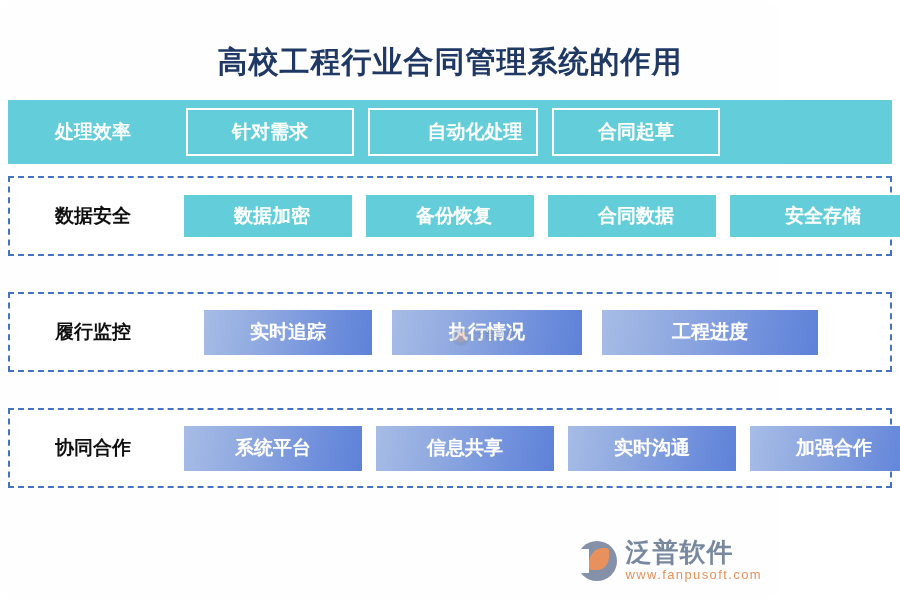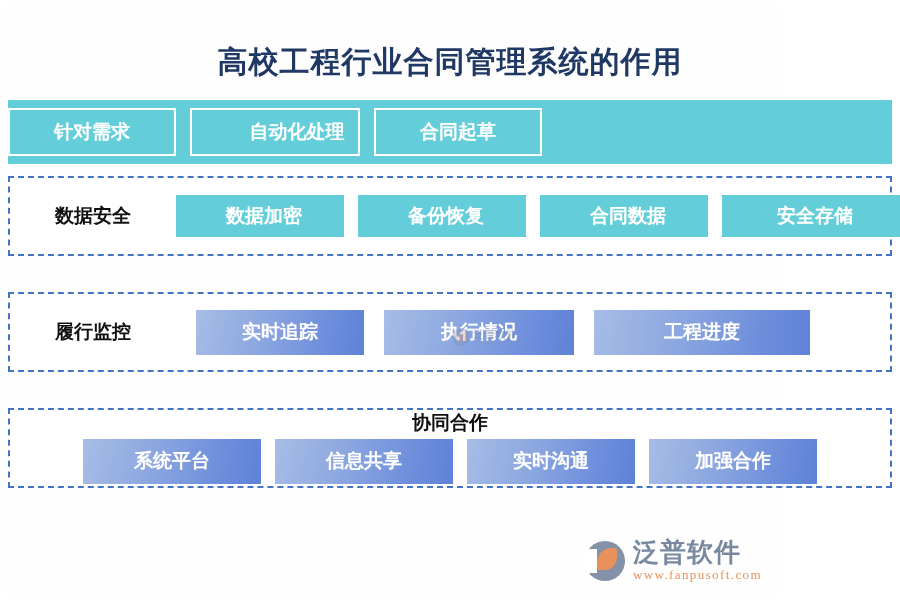--- a/index.html
+++ b/index.html
@@ -75,20 +75,21 @@
   .row-label.on-white {
     color: #101010;
     width: 166px;
   }
 
   
   .cells {
     flex: 1 1 auto;
     display: flex;
     align-items: center;
+    margin-left: 8px;
   }
 
   .cell {
     box-sizing: border-box;
     display: flex;
     align-items: center;
     justify-content: center;
     color: #ffffff;
     font-size: 19px;
     font-weight: bold;
@@ -211,31 +212,32 @@
     letter-spacing: 1px;
     line-height: 28px;
     white-space: nowrap;
   }
   .logo-url {
     font-size: 13px;
     color: #e8915c;
     letter-spacing: 1.4px;
     line-height: 15px;
     white-space: nowrap;
-    font-family: Liberation Serif, serif;
+    font-family: Liberation Sans, sans-serif;
   }
 </style>
 </head>
 <body>
 
 <div id="canvas">
 
   <div class="title">高校工程行业合同管理系统的作用</div>
 
   <div class="row row-solid" style="top:100px;height:64px;">
+    <div class="row-label on-teal">处理效率</div>
     <div class="cells">
       <div class="cell cell-outline" style="width:168px;margin-right:14px;">针对需求</div>
       <div class="cell cell-outline" style="width:170px;margin-right:14px;padding-left:44px;">自动化处理</div>
       <div class="cell cell-outline" style="width:168px;margin-right:14px;">合同起草</div>
     </div>
   </div>
 
   <div class="row row-dashed" style="top:176px;height:80px;">
     <div class="row-label on-white">数据安全</div>
     <div class="cells">
@@ -256,21 +258,21 @@
   </div>
 
   <div class="wm-inline">
     <div class="wm-mark"></div>
     <div>
       <div class="wm-text">泛普软件</div>
       <div class="wm-sub">FANPU SOFTWARE</div>
     </div>
   </div>
 
-  <div class="row row-dashed" style="top:408px;height:80px;flex-direction:column;">
+  <div class="row row-dashed" style="top:408px;height:80px;">
     <div class="row-label on-white">协同合作</div>
     <div class="cells">
       <div class="cell cell-blue" style="width:178px;margin-right:14px;">系统平台</div>
       <div class="cell cell-blue" style="width:178px;margin-right:14px;">信息共享</div>
       <div class="cell cell-blue" style="width:168px;margin-right:14px;">实时沟通</div>
       <div class="cell cell-blue" style="width:168px;">加强合作</div>
     </div>
   </div>
 
   <div class="logo">

